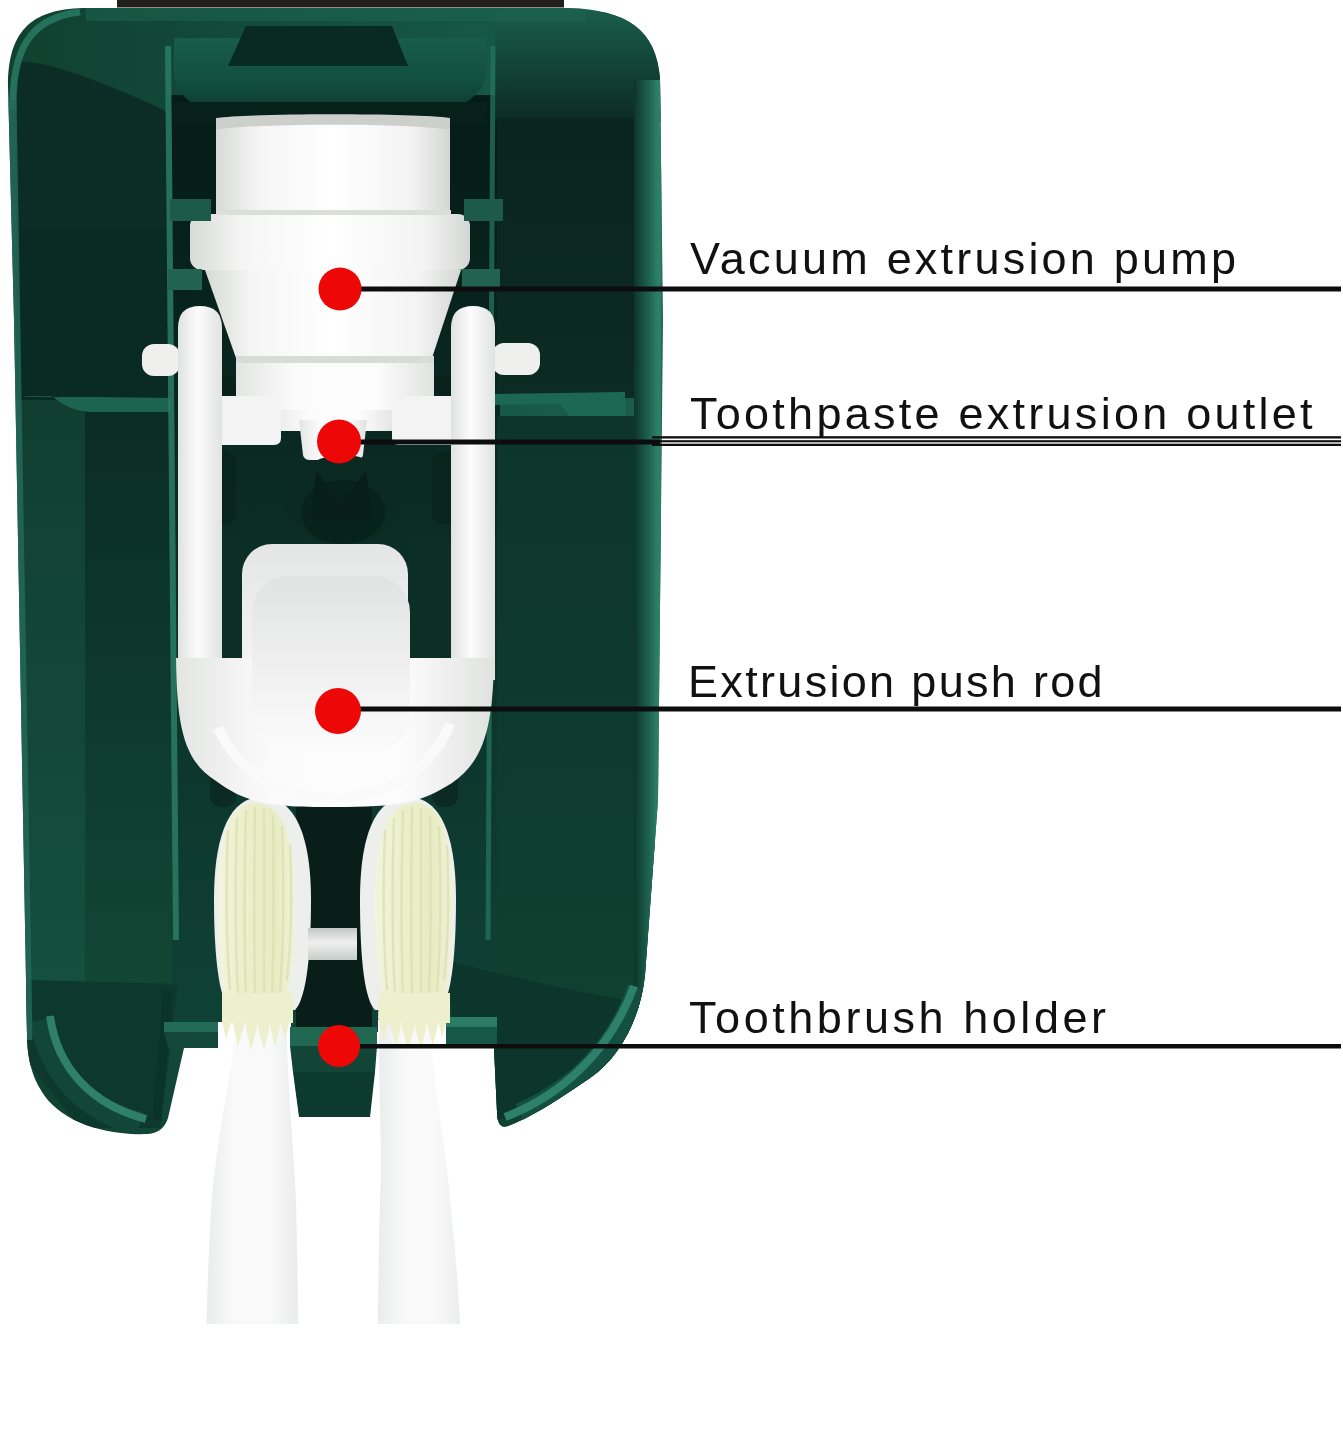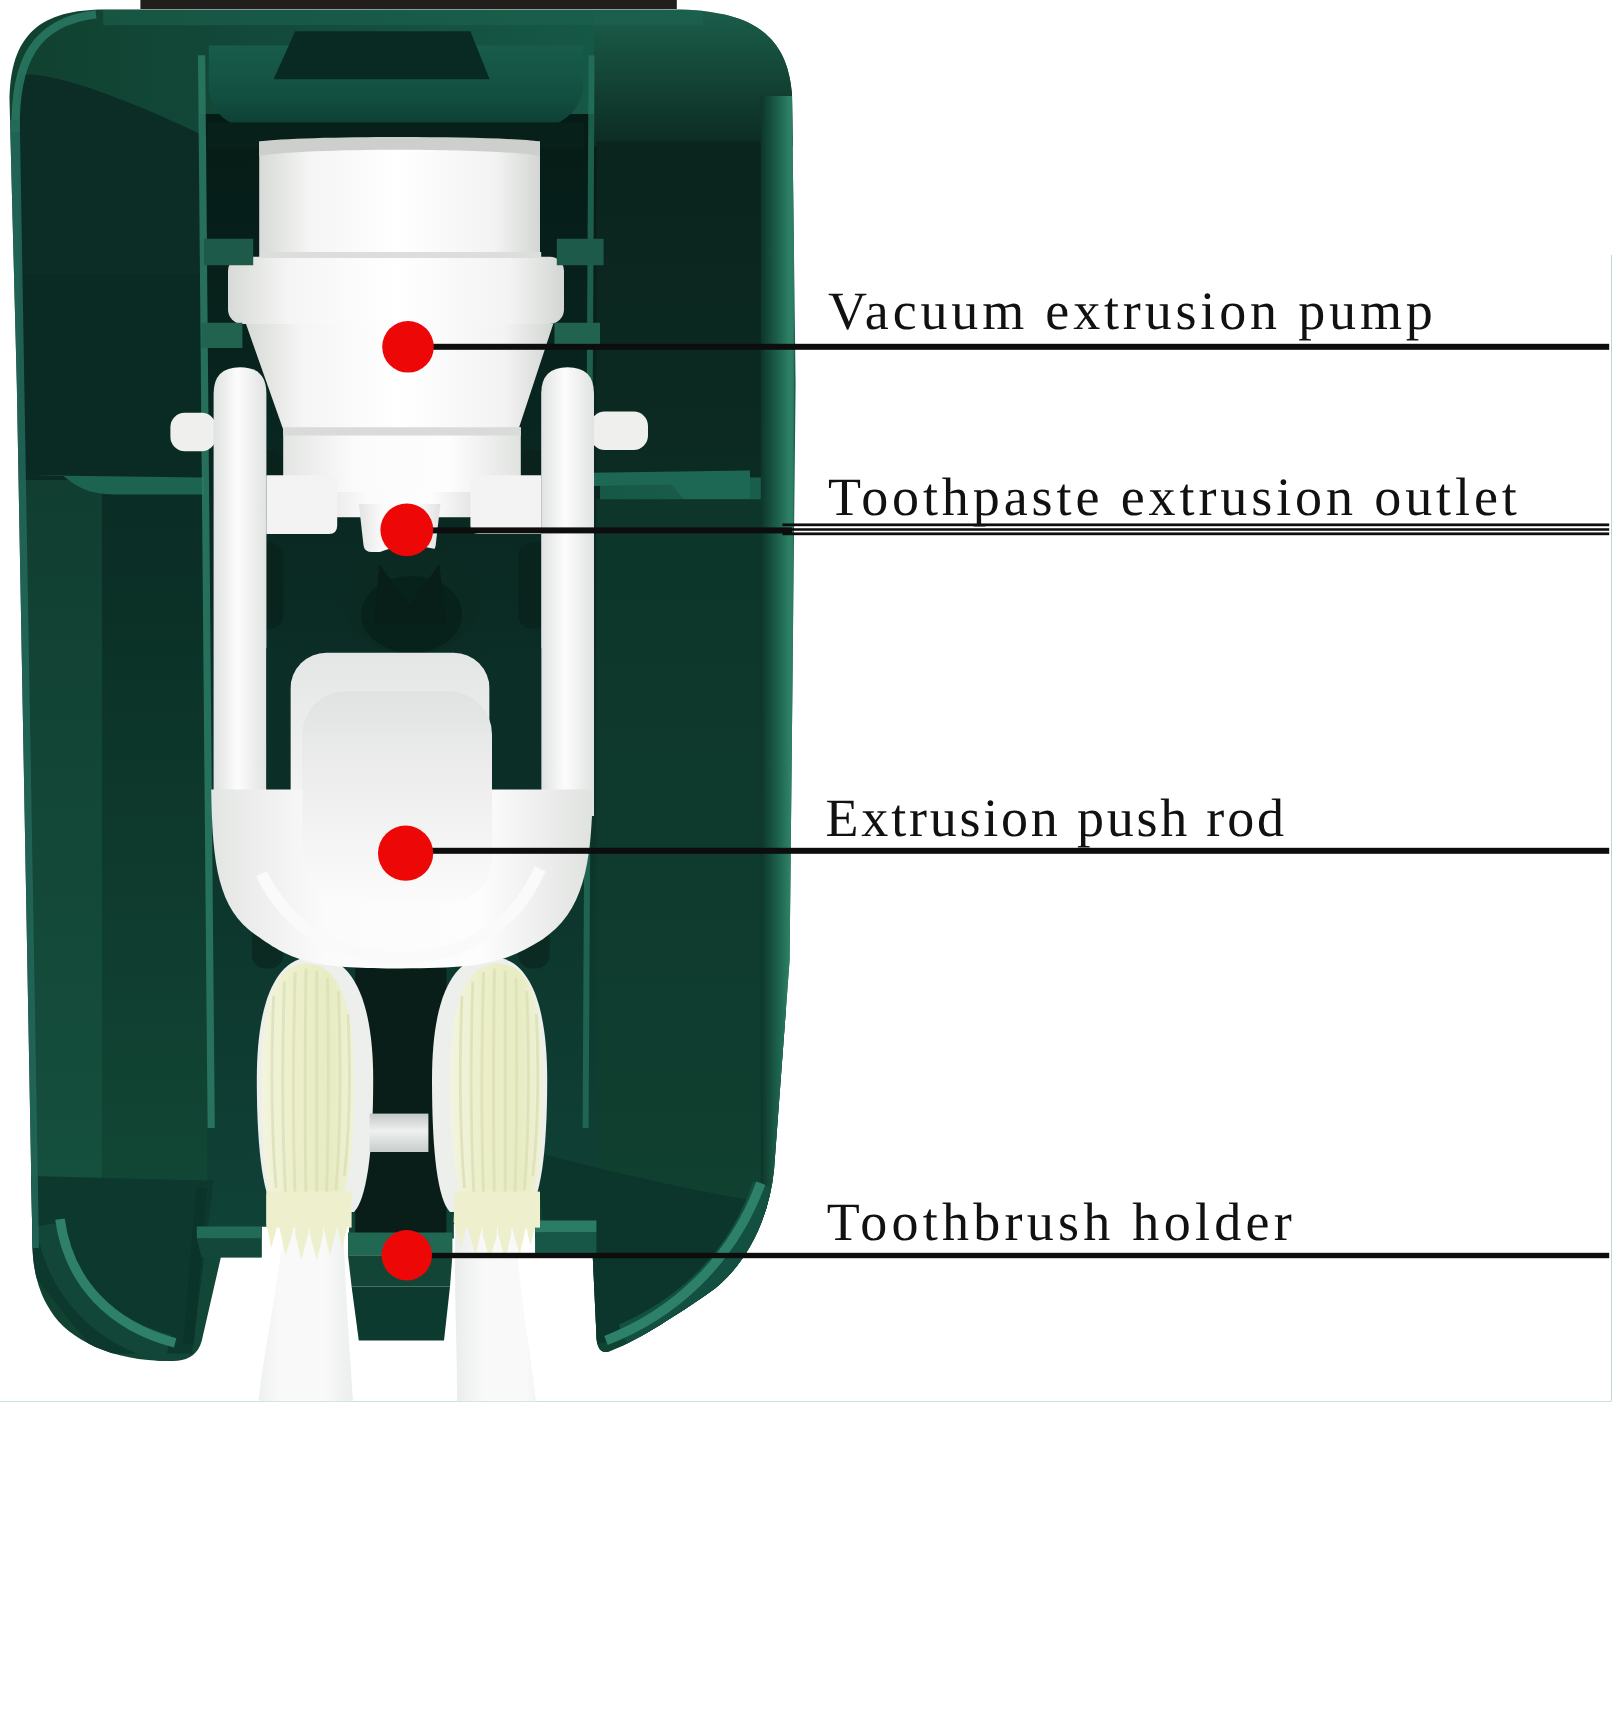--- a/index.html
+++ b/index.html
@@ -1,17 +1,17 @@
 <!DOCTYPE html>
 <html><head>
 <meta charset="utf-8">
 <style>
   html,body{margin:0;padding:0;background:#fff;}
-  .page{position:relative;width:1343px;height:1168px;overflow:hidden;background:#15803d;
-        font-family:Liberation Serif, serif;}
+  .page{position:relative;width:1343px;height:1324px;overflow:hidden;background:#84cc16;
+        font-family:Liberation Sans, sans-serif;}
 </style>
 </head>
 <body>
 <div class="page">
 <svg width="1343" height="1439" viewBox="0 0 1343 1439">
 <defs>
   <linearGradient id="shellG" x1="0" y1="0" x2="1" y2="0">
     <stop offset="0" stop-color="#11412f"></stop>
     <stop offset="0.28" stop-color="#124839"></stop>
     <stop offset="0.8" stop-color="#165a47"></stop>

